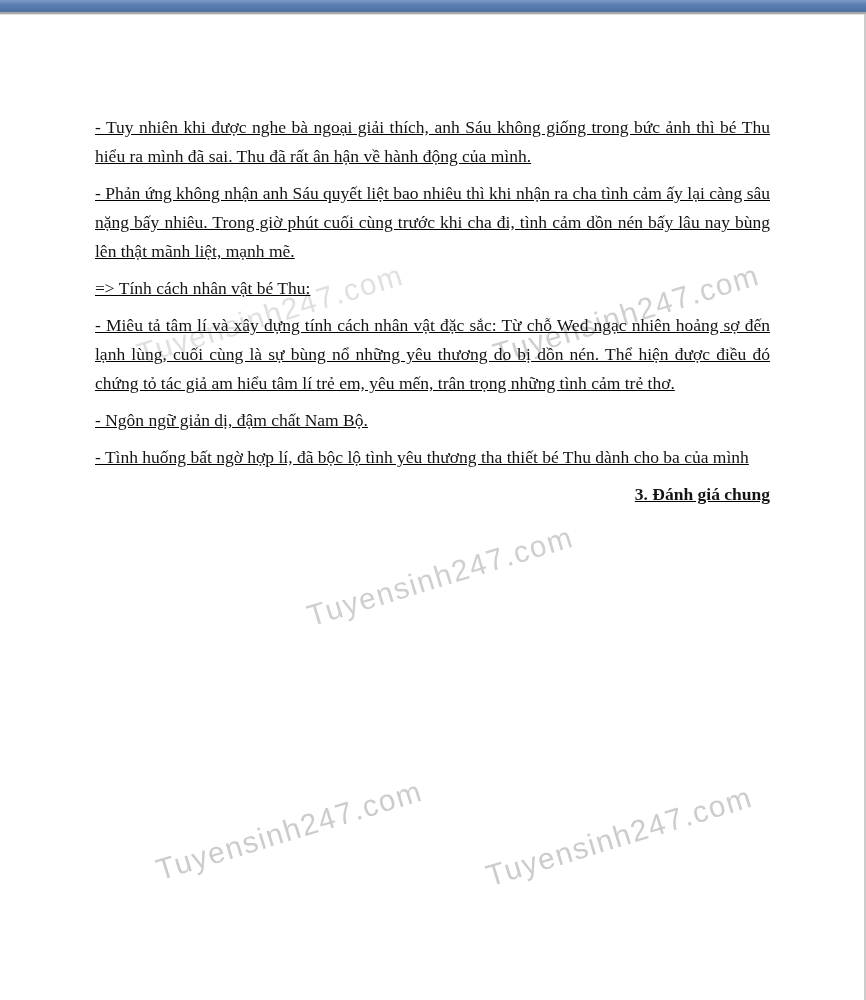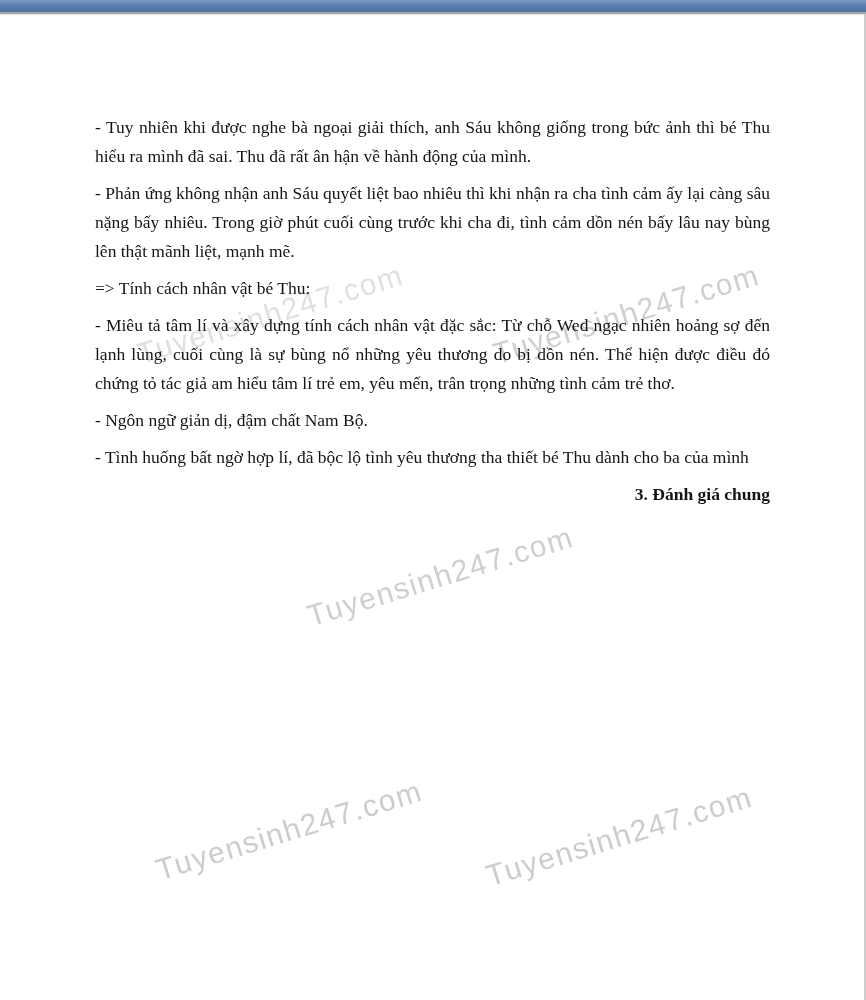--- a/index.html
+++ b/index.html
@@ -31,20 +31,21 @@
     background: #cccccc;
   }
   .page {
     position: absolute;
     top: 14px; left: 0;
     width: 866px;
     height: 986px;
     padding: 99px 96px 0 95px;
     box-sizing: border-box;
     background: transparent;
+    text-decoration: underline;
   }
   .page p {
     margin: 0 0 8px 0;
     font-size: 17.5px;
     line-height: 29px;
     color: #141414;
     text-align: justify;
   }
   .page p.heading-italic {
     font-weight: bold;

